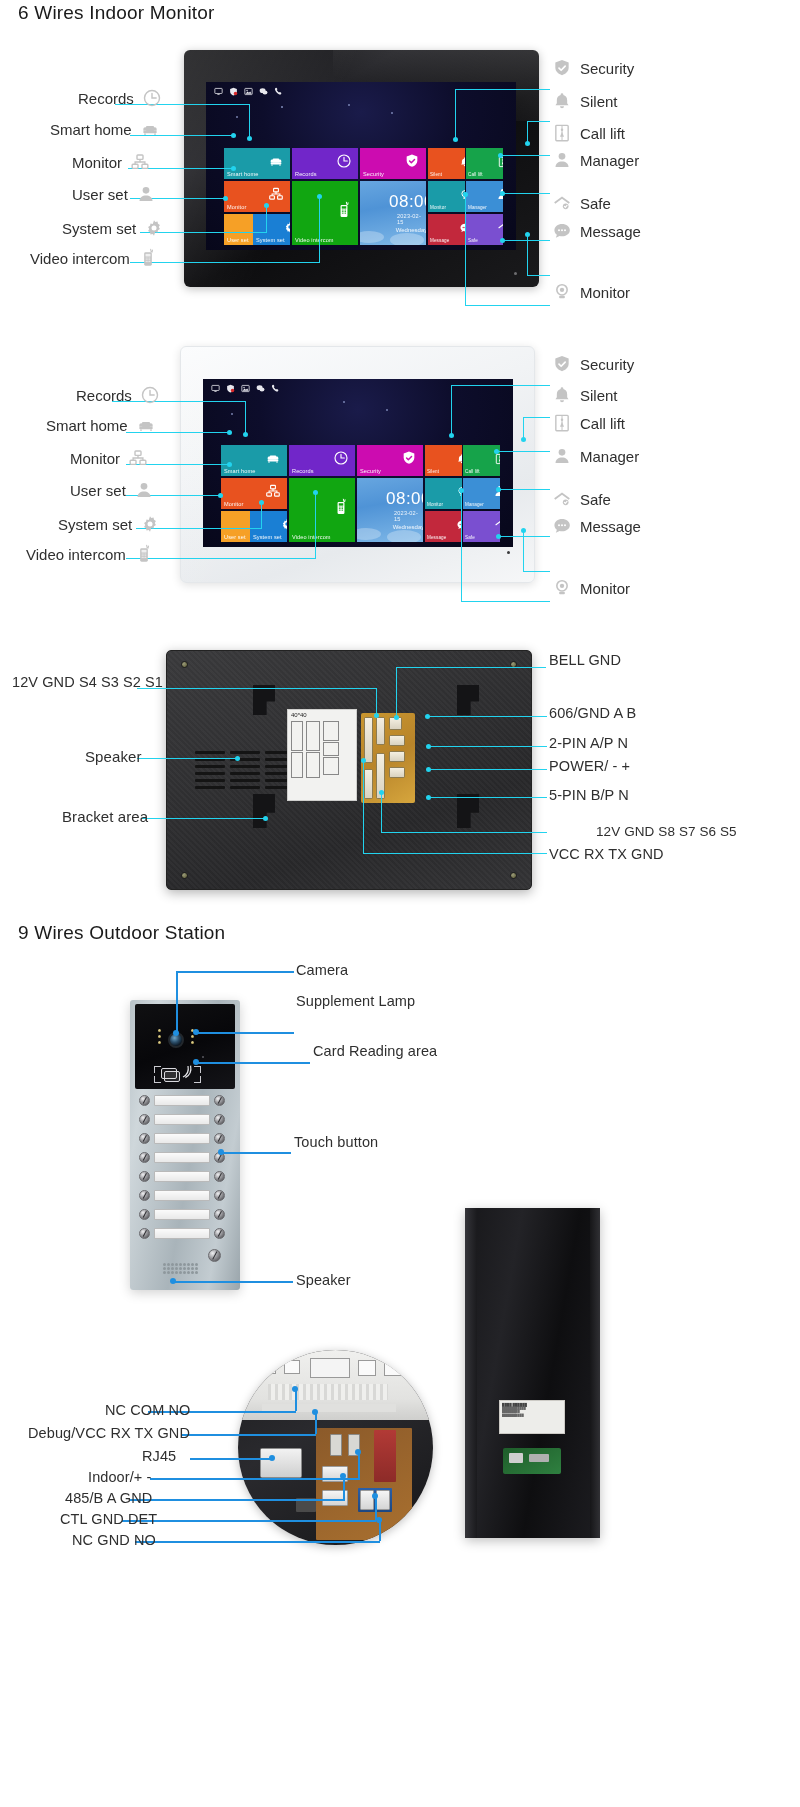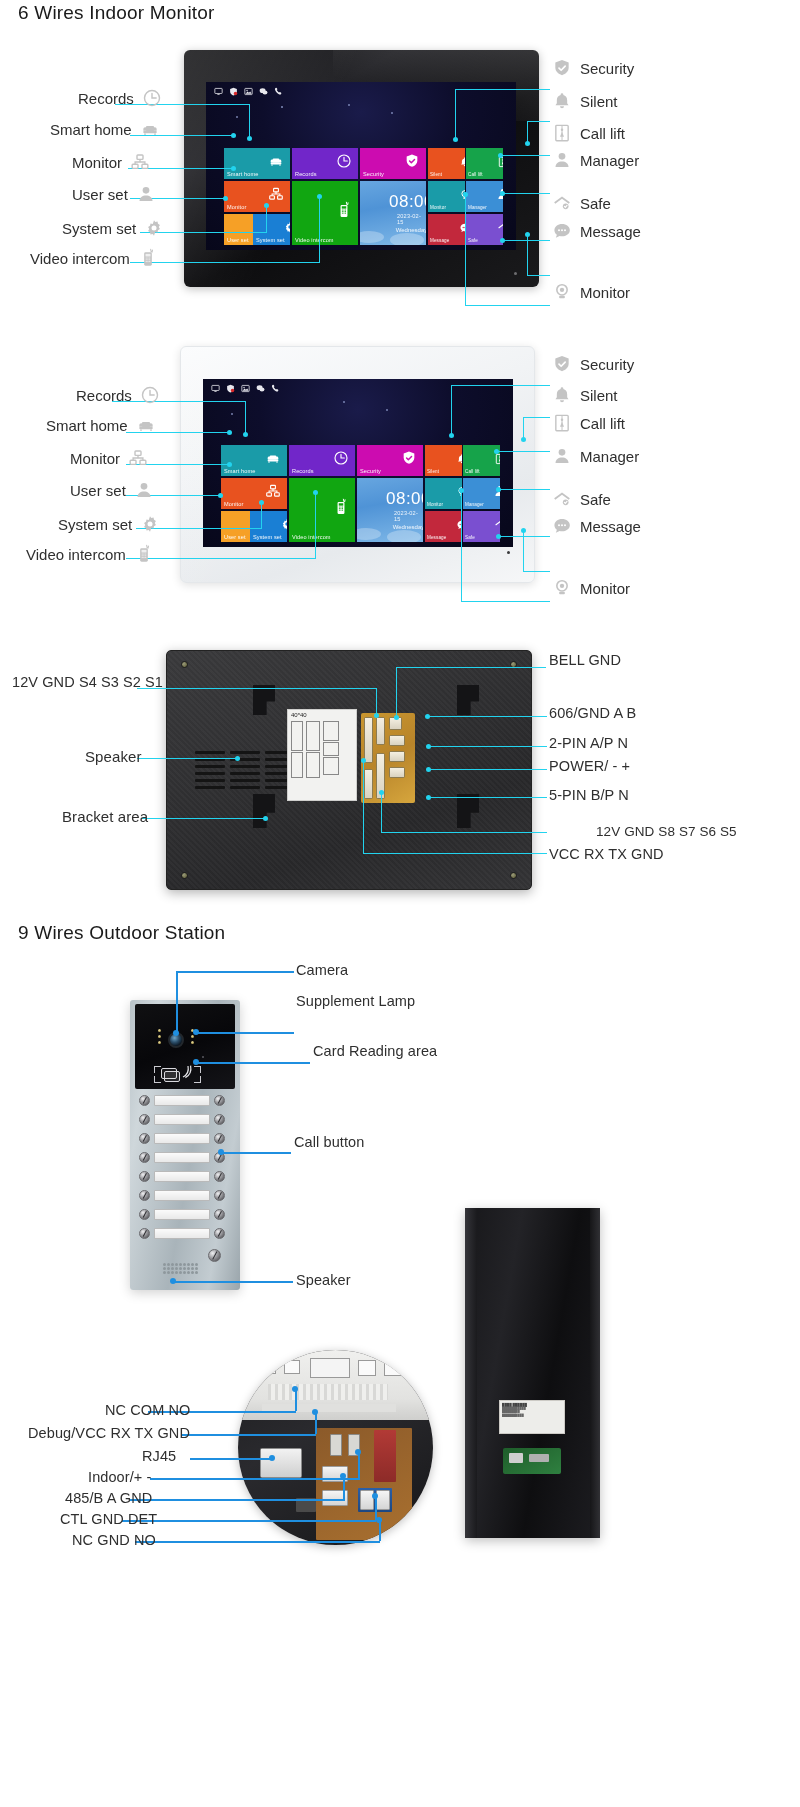--- a/index.html
+++ b/index.html
@@ -1323,21 +1323,21 @@
 
   <div class="lead blue" style="left:221px; top:1152px; width:70px;"></div>
   <div class="dot blue" style="left:218px; top:1149px;"></div>
 
   <div class="lead blue" style="left:173px; top:1281px; width:120px;"></div>
   <div class="dot blue" style="left:170px; top:1278px;"></div>
 
   <div class="wirelabel big" style="left:296px; top:962px;">Camera</div>
   <div class="wirelabel big" style="left:296px; top:993px;">Supplement Lamp</div>
   <div class="wirelabel big" style="left:313px; top:1043px;">Card Reading area</div>
-  <div class="wirelabel big" style="left:294px; top:1134px;">Call button</div>
+  <div class="wirelabel big" style="left:294px; top:1134px;">Touch button</div>
   <div class="wirelabel big" style="left:296px; top:1272px;">Speaker</div>
 
   <div class="sideview" style="left:465px; top:1208px; width:135px; height:330px;">
     <div style="position:absolute; left:0; top:0; width:12px; height:100%; background:linear-gradient(90deg,#35353a,#1a1a1d);"></div>
     <div style="position:absolute; right:0; top:0; width:10px; height:100%; background:linear-gradient(270deg,#303034,#161618);"></div>
     <div class="sv-sticker" style="left:34px; top:192px; width:66px; height:34px;">
       <div style="font-size:3.4px;">████ ██████</div>
       <div style="font-size:2.8px; color:#666;">████████████</div>
       <div style="font-size:2.8px; color:#666;">█████████</div>
       <div style="font-size:2.8px; color:#666;">███████████</div>

